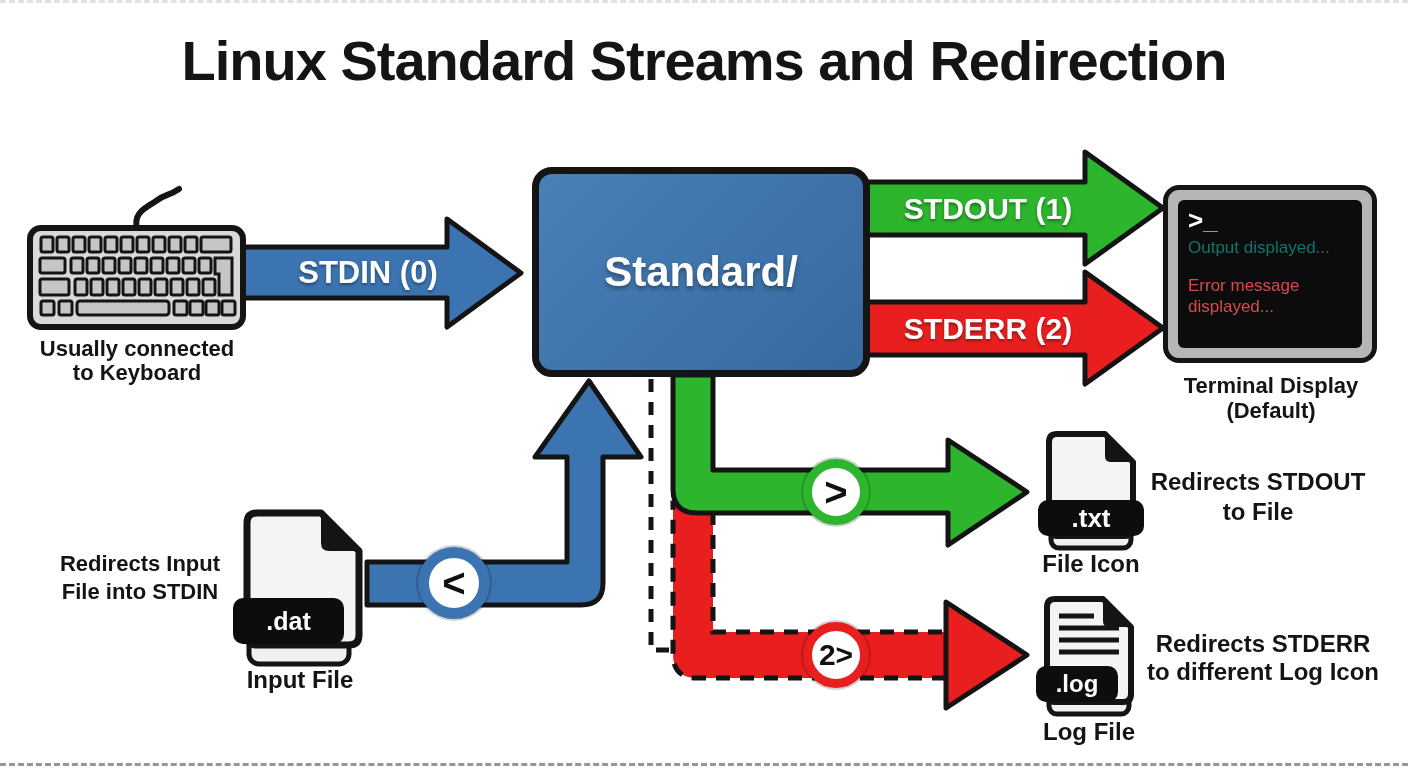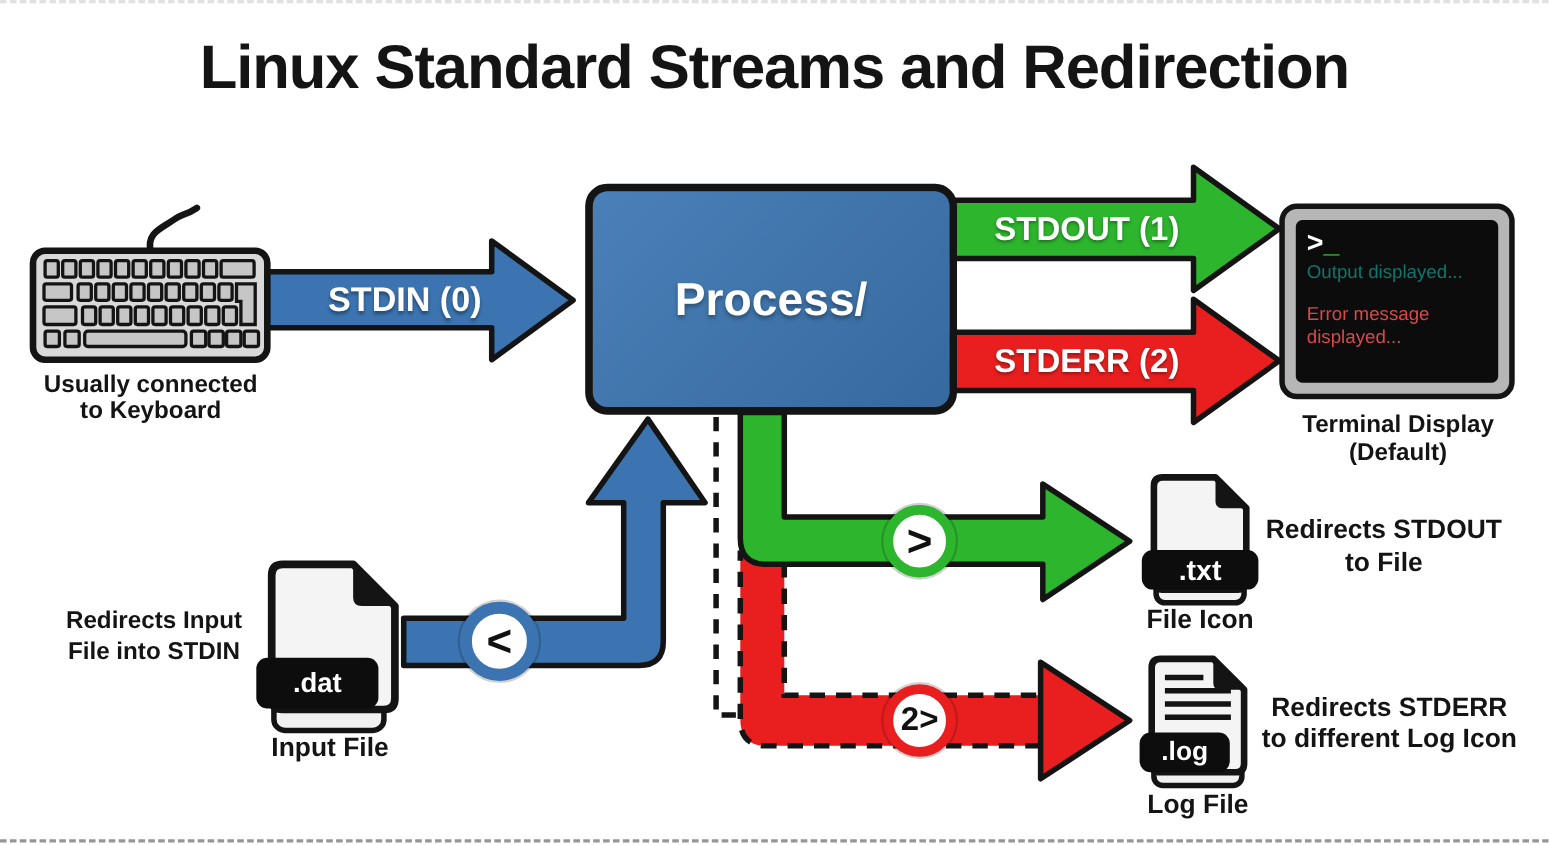--- a/index.html
+++ b/index.html
@@ -148,21 +148,21 @@
   <div id="title" class="abs">Linux Standard Streams and Redirection</div>
 
   <div class="cap" style="left:137px;top:336px;">Usually connected</div>
   <div class="cap" style="left:137px;top:360px;">to Keyboard</div>
 
   <div class="arrow-label" style="left:368px;top:273px;font-size:31px;">STDIN (0)</div>
   <div class="arrow-label" style="left:988px;top:209px;font-size:30px;text-align:right;">STDOUT (1)</div>
   <div class="arrow-label" style="left:988px;top:329px;font-size:30px;">STDERR (2)</div>
 
   <div id="process-box" class="abs">
-    <div class="pline">Process/</div>
+    <div class="pline">Standard/</div>
   </div>
 
   <div id="terminal" class="abs">
     <div id="terminal-screen">
       <div id="terminal-prompt-row"><span>&gt;</span><span class="cursor">_</span></div>
       <div id="term-output" class="term-line">Output displayed...</div>
       <div id="term-error" class="term-line">Error message</div>
       <div class="term-line" style="color:#d84a4a;">displayed...</div>
     </div>
   </div>

